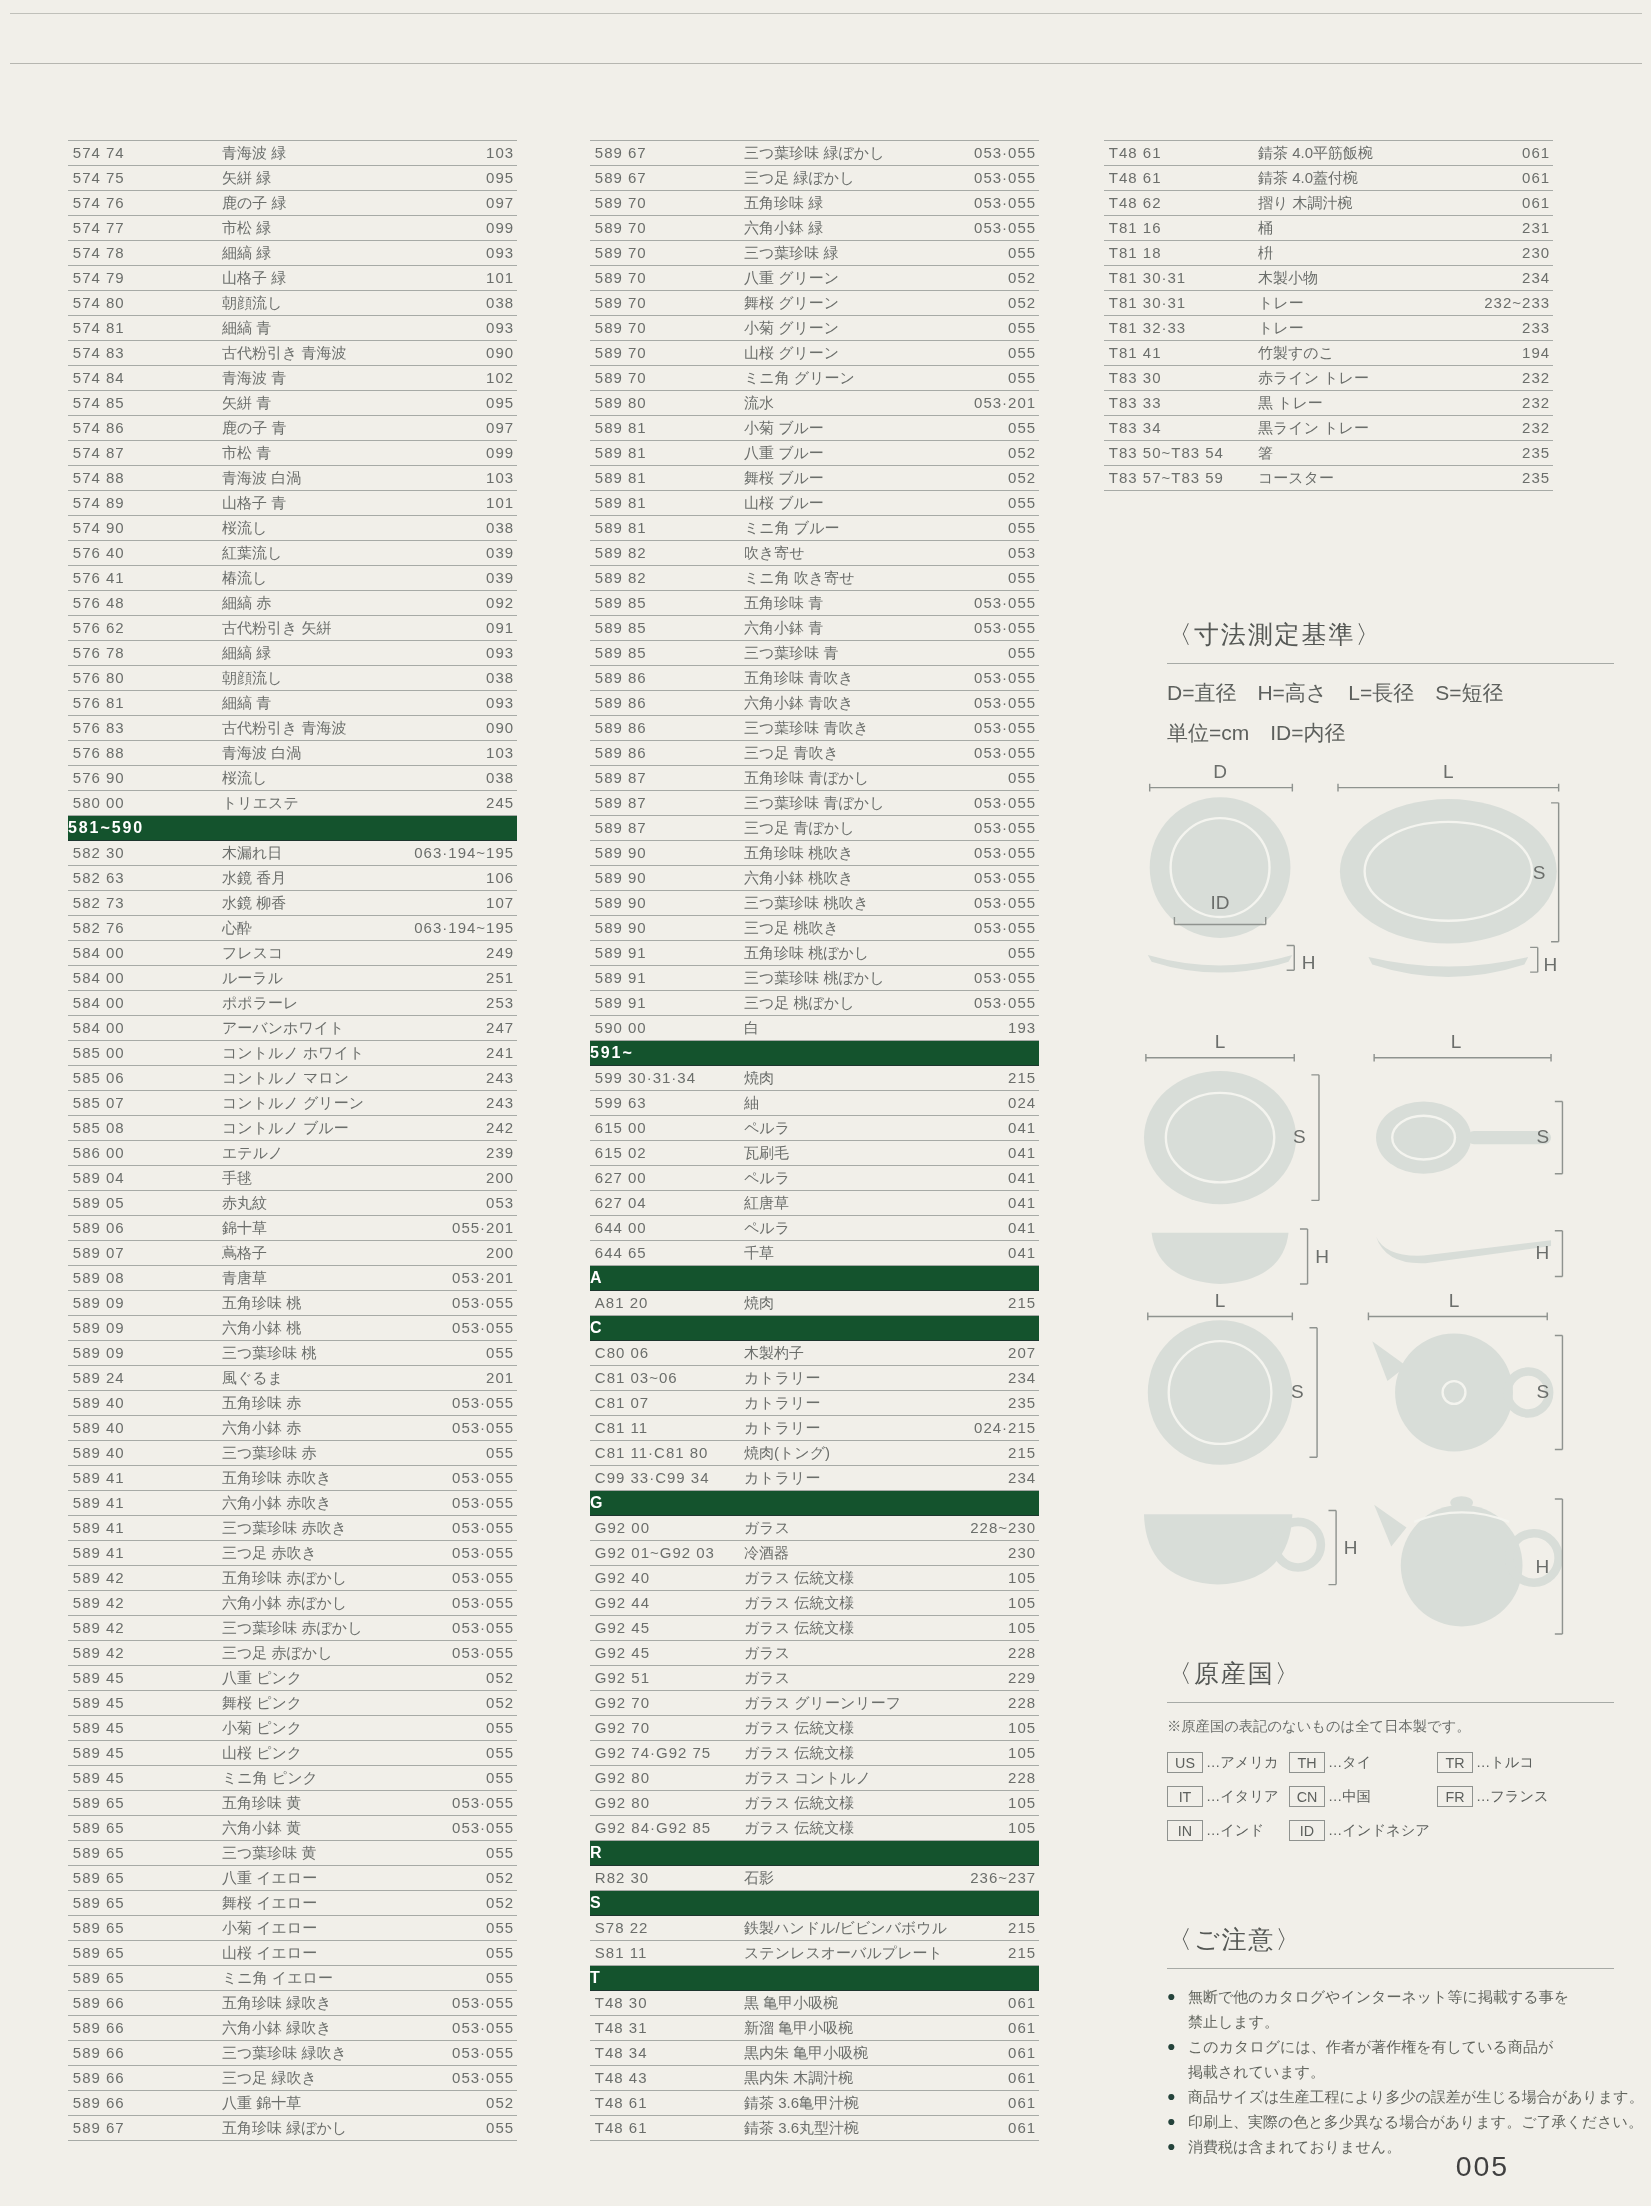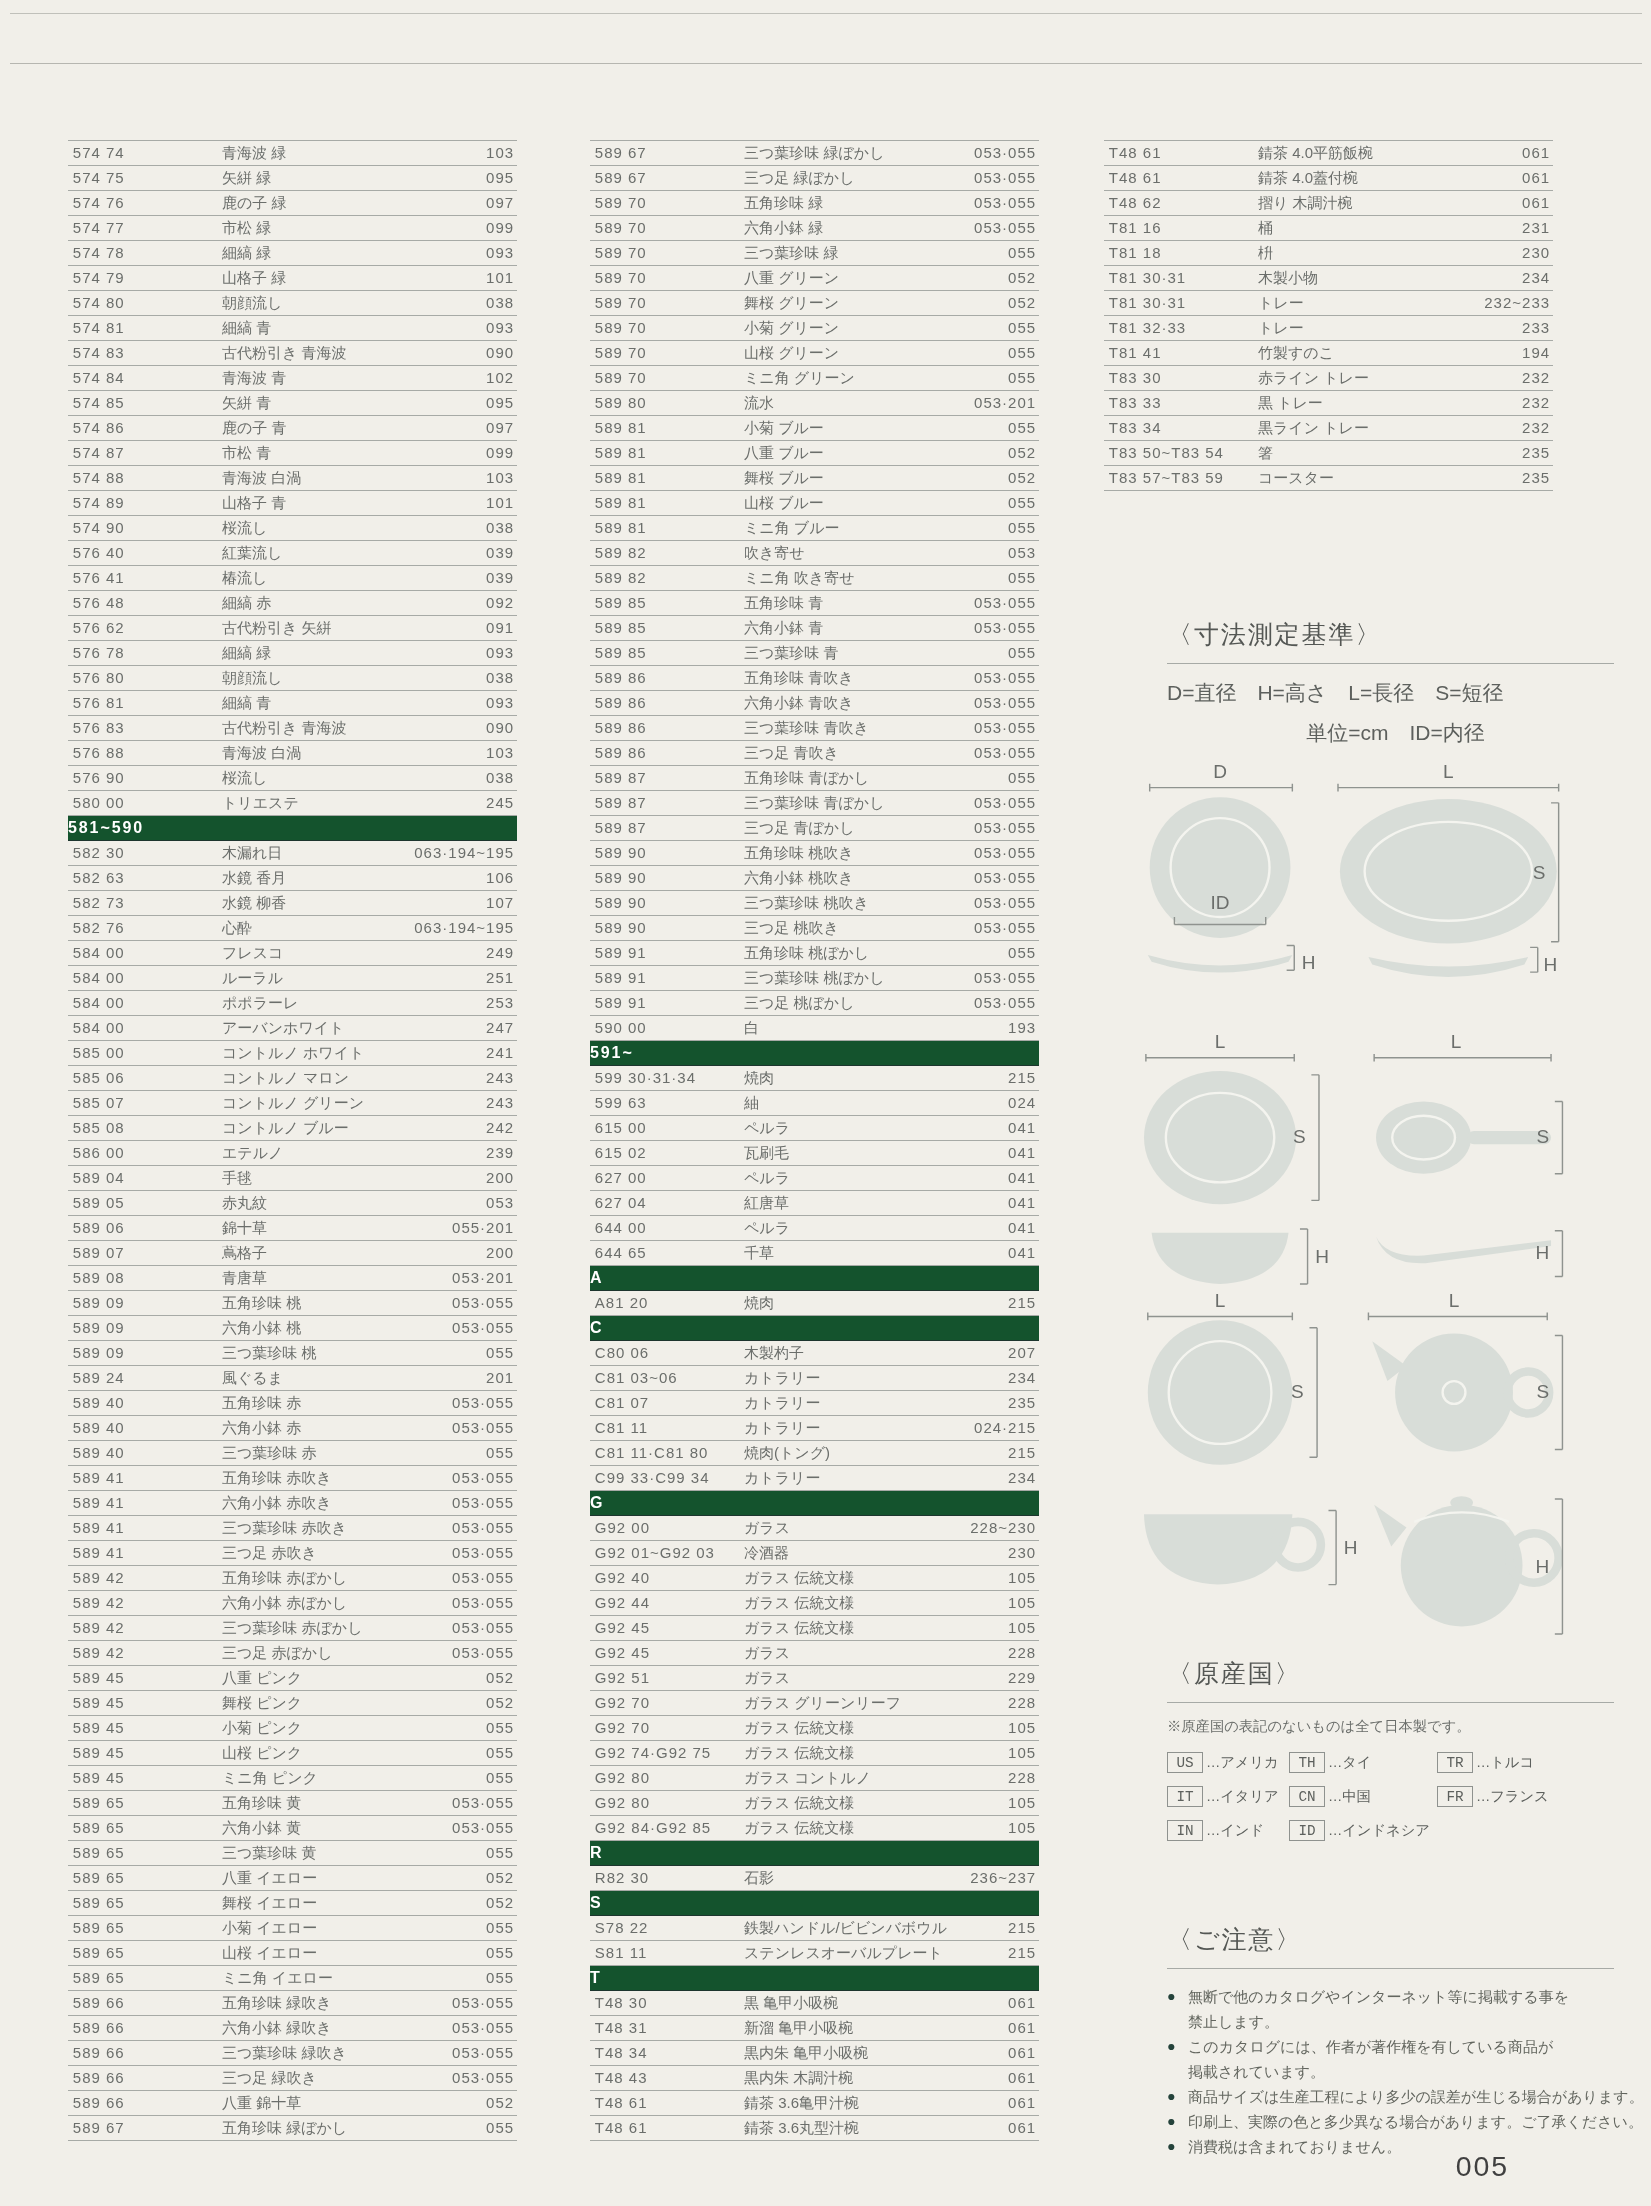--- a/index.html
+++ b/index.html
@@ -15,27 +15,27 @@
         font-size:15px;line-height:24px;color:#6b6e6b;}
   .trow .code{position:absolute;left:4.8px;letter-spacing:1px;white-space:nowrap;}
   .trow .name{position:absolute;left:154px;white-space:nowrap;}
   .trow .pages{position:absolute;right:2.9px;letter-spacing:1px;white-space:nowrap;}
   .trow.header{background:#14532d;border-bottom:1px solid #1d352e;text-align:left;}
   .trow.header span{color:#ffffff;font-weight:bold;font-size:16px;letter-spacing:1.9px;}
   .side-sec{position:absolute;left:1167px;width:457px;}
   .sec-title{margin:0;font-size:25px;font-weight:normal;color:#545754;letter-spacing:1.9px;white-space:nowrap;}
   .sec-rule{height:1px;background:#a7aaa6;margin-top:12.4px;width:447px;}
   .legend-line{margin:15px 0 0;font-size:21px;color:#5d605d;white-space:nowrap;}
-  .legend-line.l2{margin-top:11.4px;text-align:center;}
+  .legend-line.l2{margin-top:11.4px;}
   .diagrams{position:absolute;left:1100px;top:761px;}
   .origin-note{margin:13.3px 0 0;font-size:14.3px;color:#6b6e6b;white-space:nowrap;}
   .origin-grid{margin-top:16px;display:grid;grid-template-columns:122px 148px auto;row-gap:13.3px;}
   .origin-entry{display:flex;align-items:center;font-size:14.3px;color:#5d605d;white-space:nowrap;}
   .origin-entry .cbox{display:inline-block;min-width:36px;height:21px;line-height:20px;
-        border:1px solid #8f928f;text-align:center;box-sizing:border-box;padding:0 2.9px;margin-right:2.9px;font-family:Liberation Mono, monospace;}
+        border:1px solid #8f928f;text-align:center;box-sizing:border-box;padding:0 2.9px;margin-right:2.9px;}
   .notice-list{list-style:none;margin:14.3px 0 0;padding:0;}
   .notice-list li{position:relative;padding-left:21px;font-size:15px;line-height:25px;
         color:#63665f;white-space:nowrap;}
   .notice-list li::before{content:"●";position:absolute;left:0;top:0;color:#24423a;font-size:14.3px;}
   .pagenum{position:absolute;left:1414px;top:2150px;width:95px;text-align:right;
         font-size:28.5px;color:#404040;letter-spacing:1.9px;}
   svg text{fill:#6b6e6b;font-size:20px;font-family:"Liberation Sans", sans-serif;}
   .df{fill:#d8ddd8;}
   .ds{fill:none;stroke:#f4f4ef;stroke-width:2.5;}
   .bk{stroke:#8f938f;stroke-width:1.5;fill:none;}

